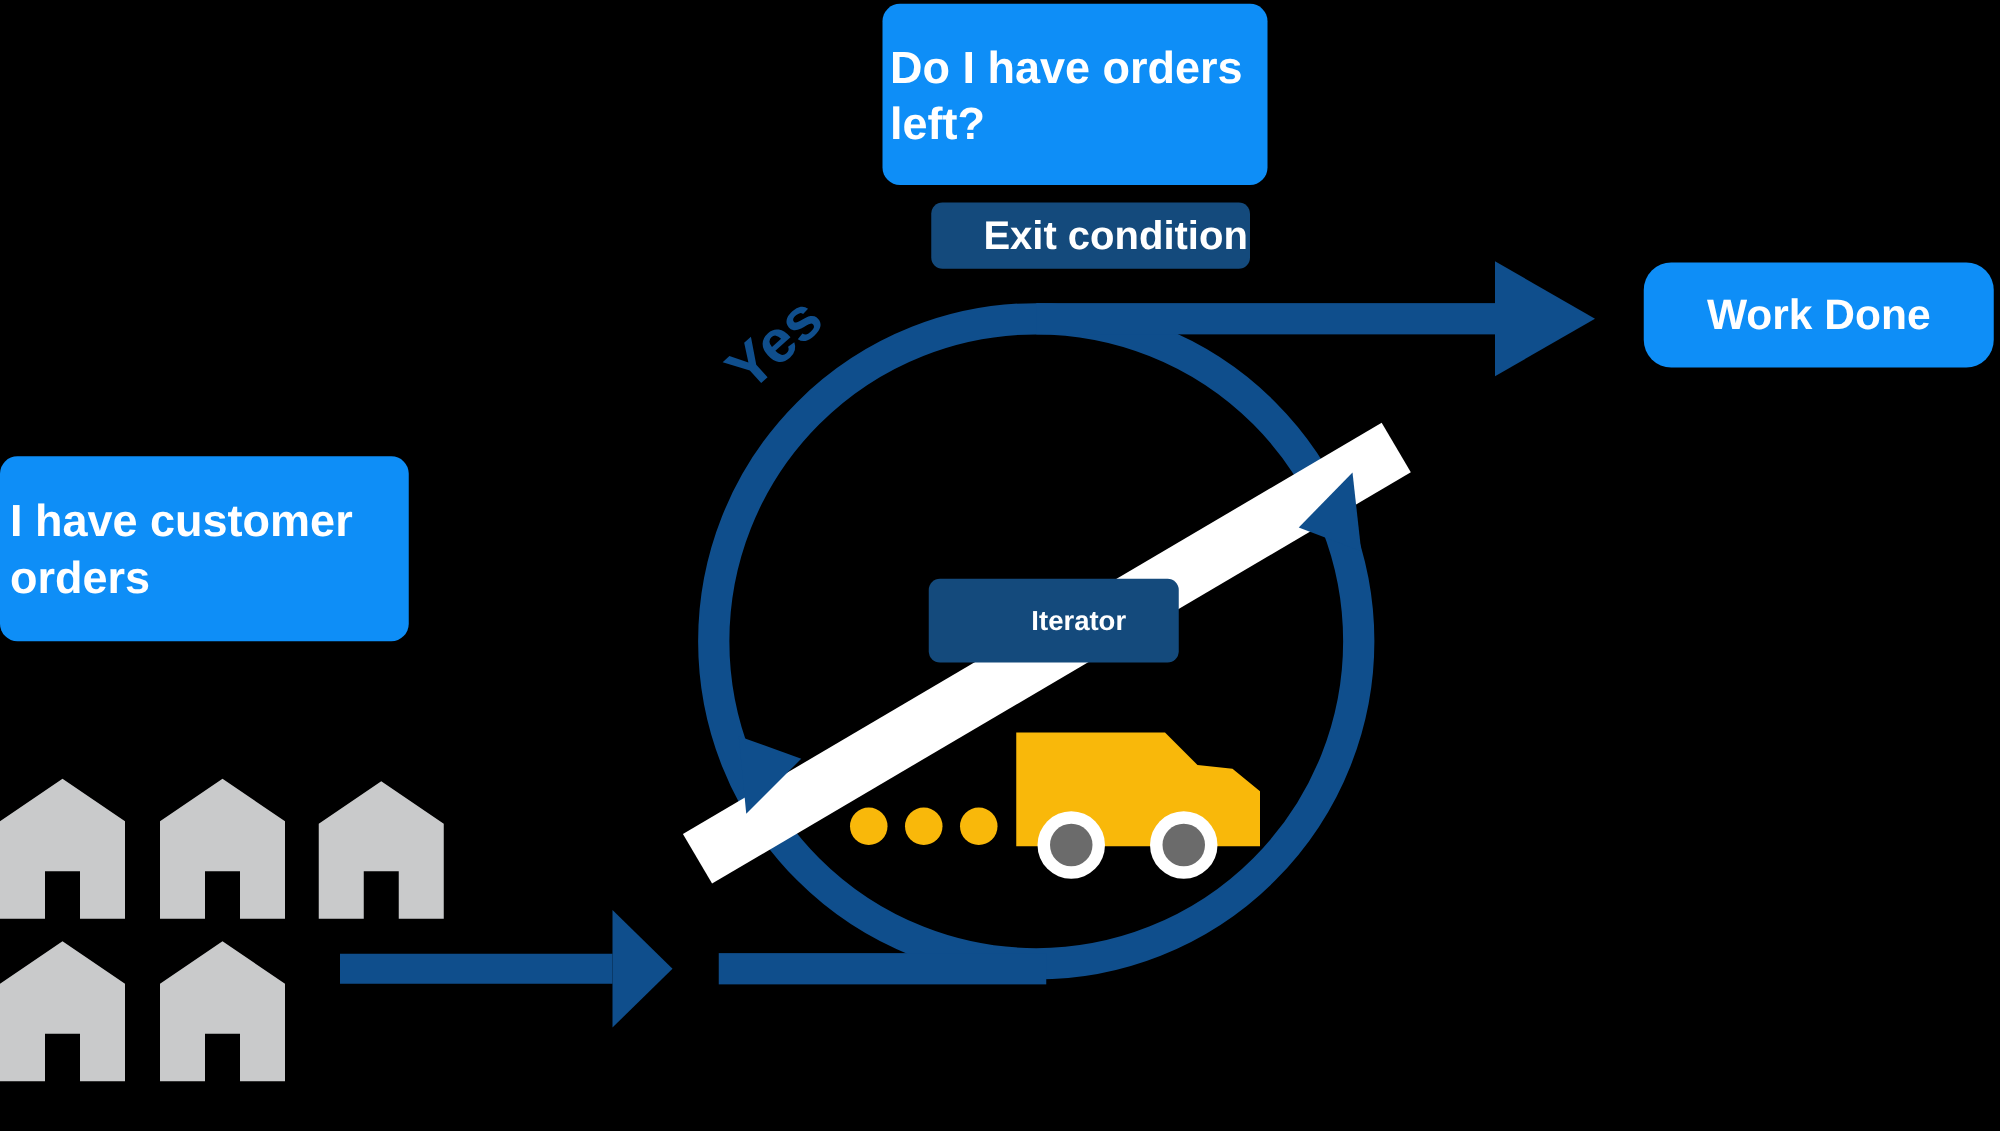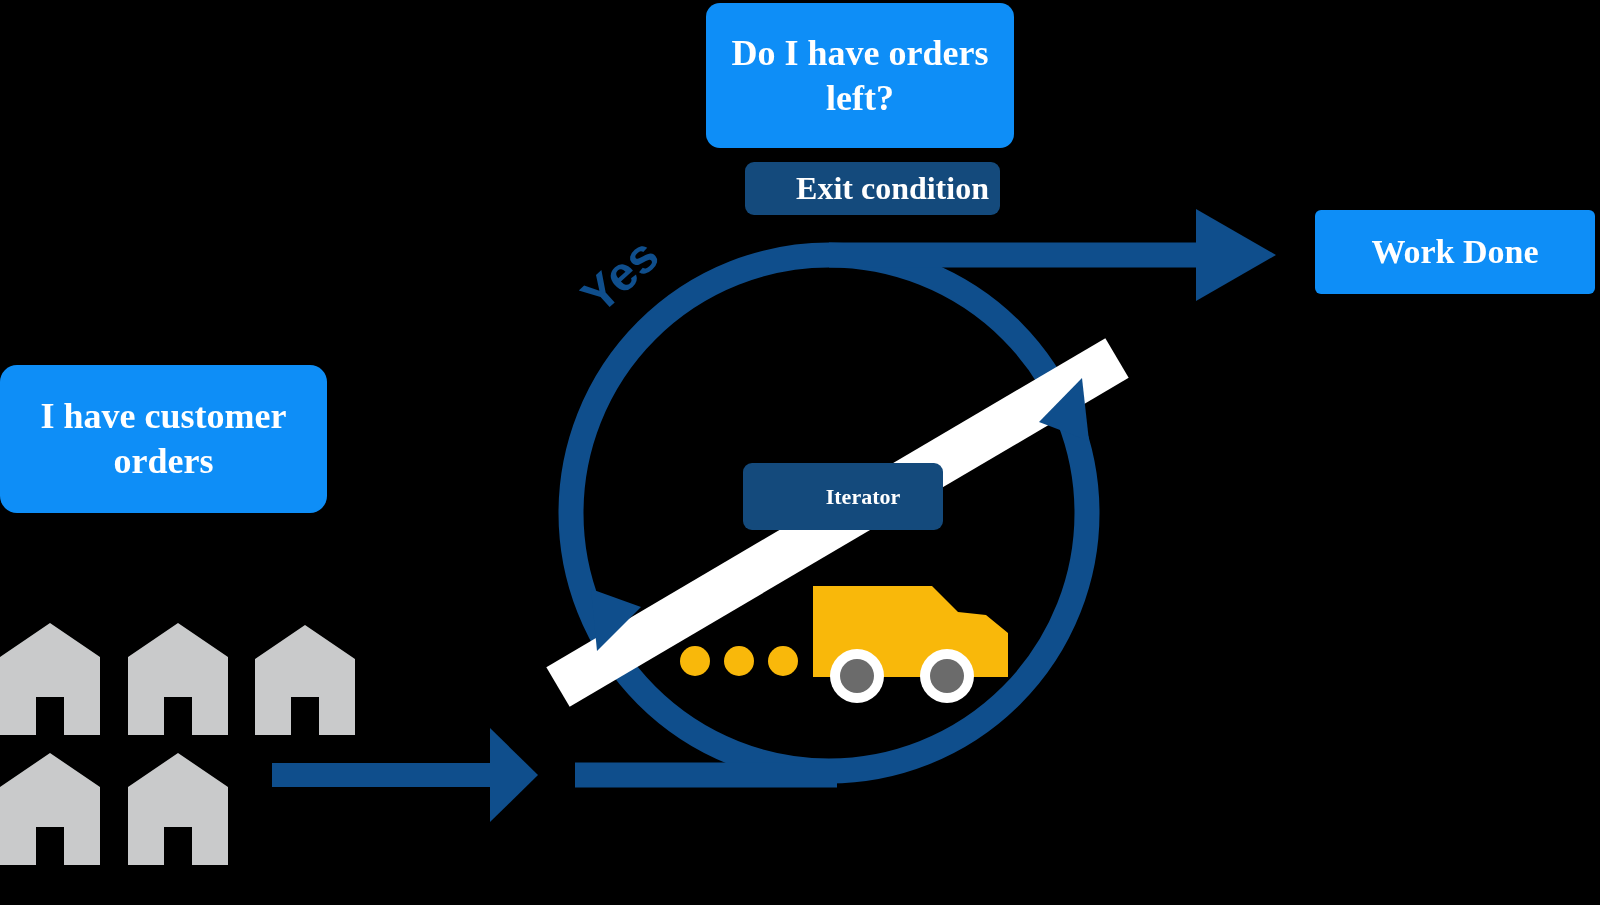--- a/index.html
+++ b/index.html
@@ -8,38 +8,37 @@
     width:1600px;height:905px;
     background:#000;
     overflow:hidden;
     font-family:"Liberation Sans", sans-serif;
     font-weight:700;
   }
   #diagram-svg{position:absolute;left:0;top:0;}
   .box{
     position:absolute;
     display:flex;align-items:center;justify-content:center;
-    text-align:center;
+    text-align:left;
     color:#fff;
     box-sizing:border-box;
-    font-family:Liberation Serif, serif;
   }
   .box-blue{background:#0E8EF7;border-radius:14px;}
   .box-navy{background:#144A7C;border-radius:9px;padding-left:40px;}
   .edge-label{
     position:absolute;
     color:#0F4E8C;
     font-size:48px;
     text-align:center;
   }
   #question-box{left:706px;top:3px;width:308px;height:145px;font-size:36px;line-height:1.25;padding:0 6px;}
   #exit-box{left:745px;top:162px;width:255px;height:53px;font-size:32px;}
   #no-label{left:1020px;top:180px;width:120px;}
-  #work-done-box{left:1315px;top:210px;width:280px;height:84px;font-size:34px;border-radius:6px;}
-  #orders-box{left:0px;top:365px;width:327px;height:148px;font-size:36px;line-height:1.25;padding:0 8px;border-radius:17px;}
+  #work-done-box{left:1315px;top:210px;width:280px;height:84px;font-size:34px;border-radius:22px;}
+  #orders-box{left:0px;top:365px;width:327px;height:148px;font-size:36px;line-height:1.25;padding:0 8px;}
   #counter-box{left:0px;top:527px;width:193px;height:51px;font-size:32px;}
   #yes-label{left:545px;top:248px;width:150px;transform:rotate(-42deg);}
   #iterator-box{left:743px;top:463px;width:200px;height:67px;font-size:22px;}
   #deliver-box{left:735px;top:817px;width:172px;height:86px;font-size:35px;border-radius:11px;}
 </style>
 </head>
 <body>
 
 <div id="stage">
 

